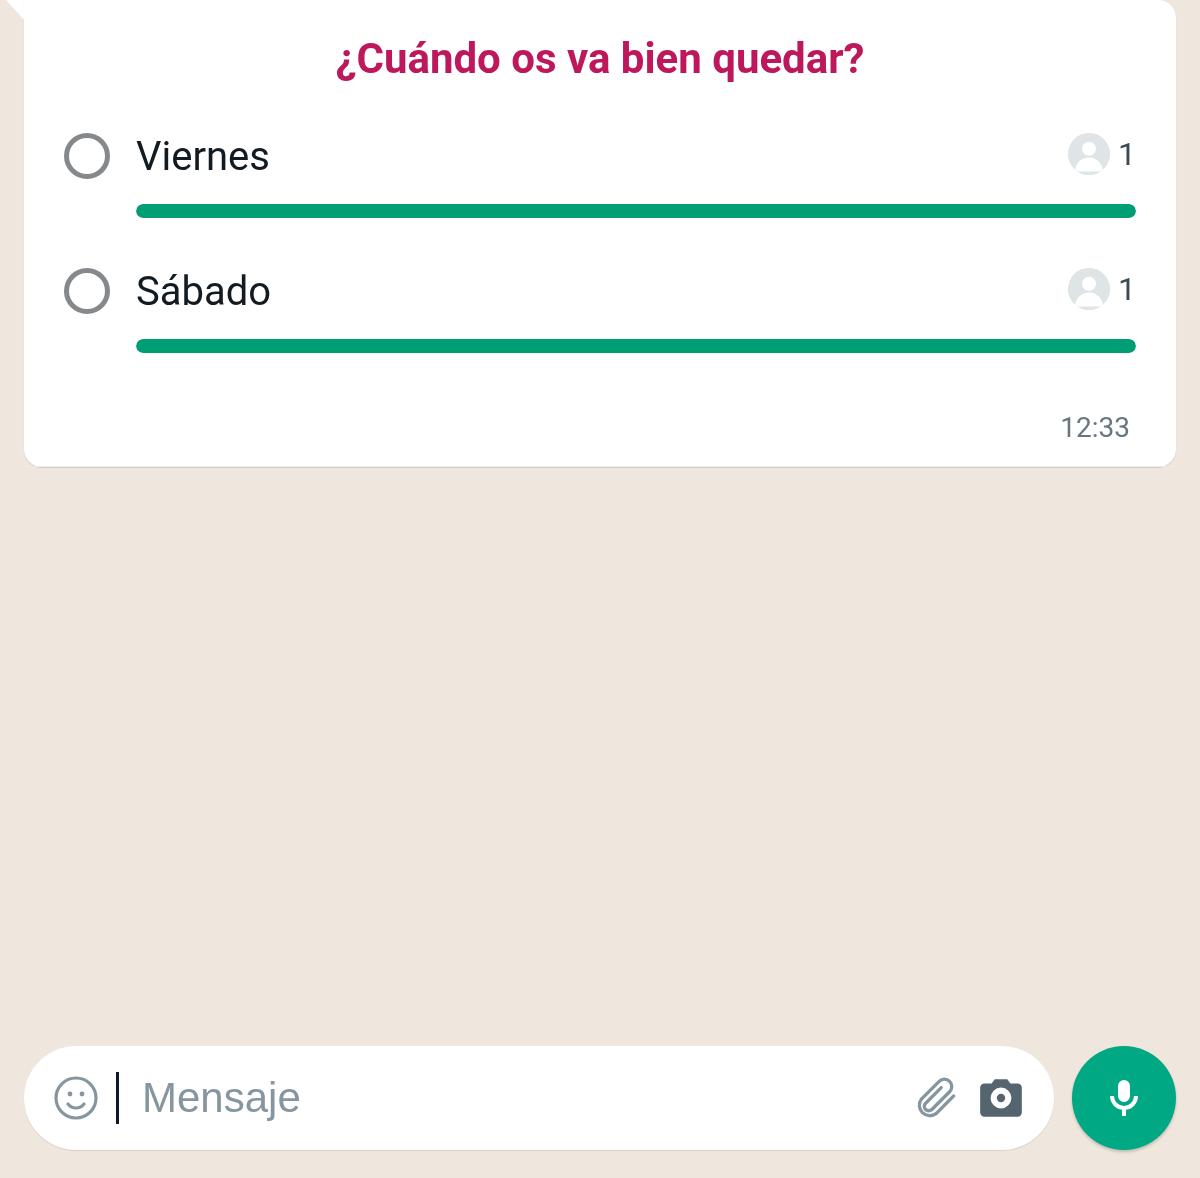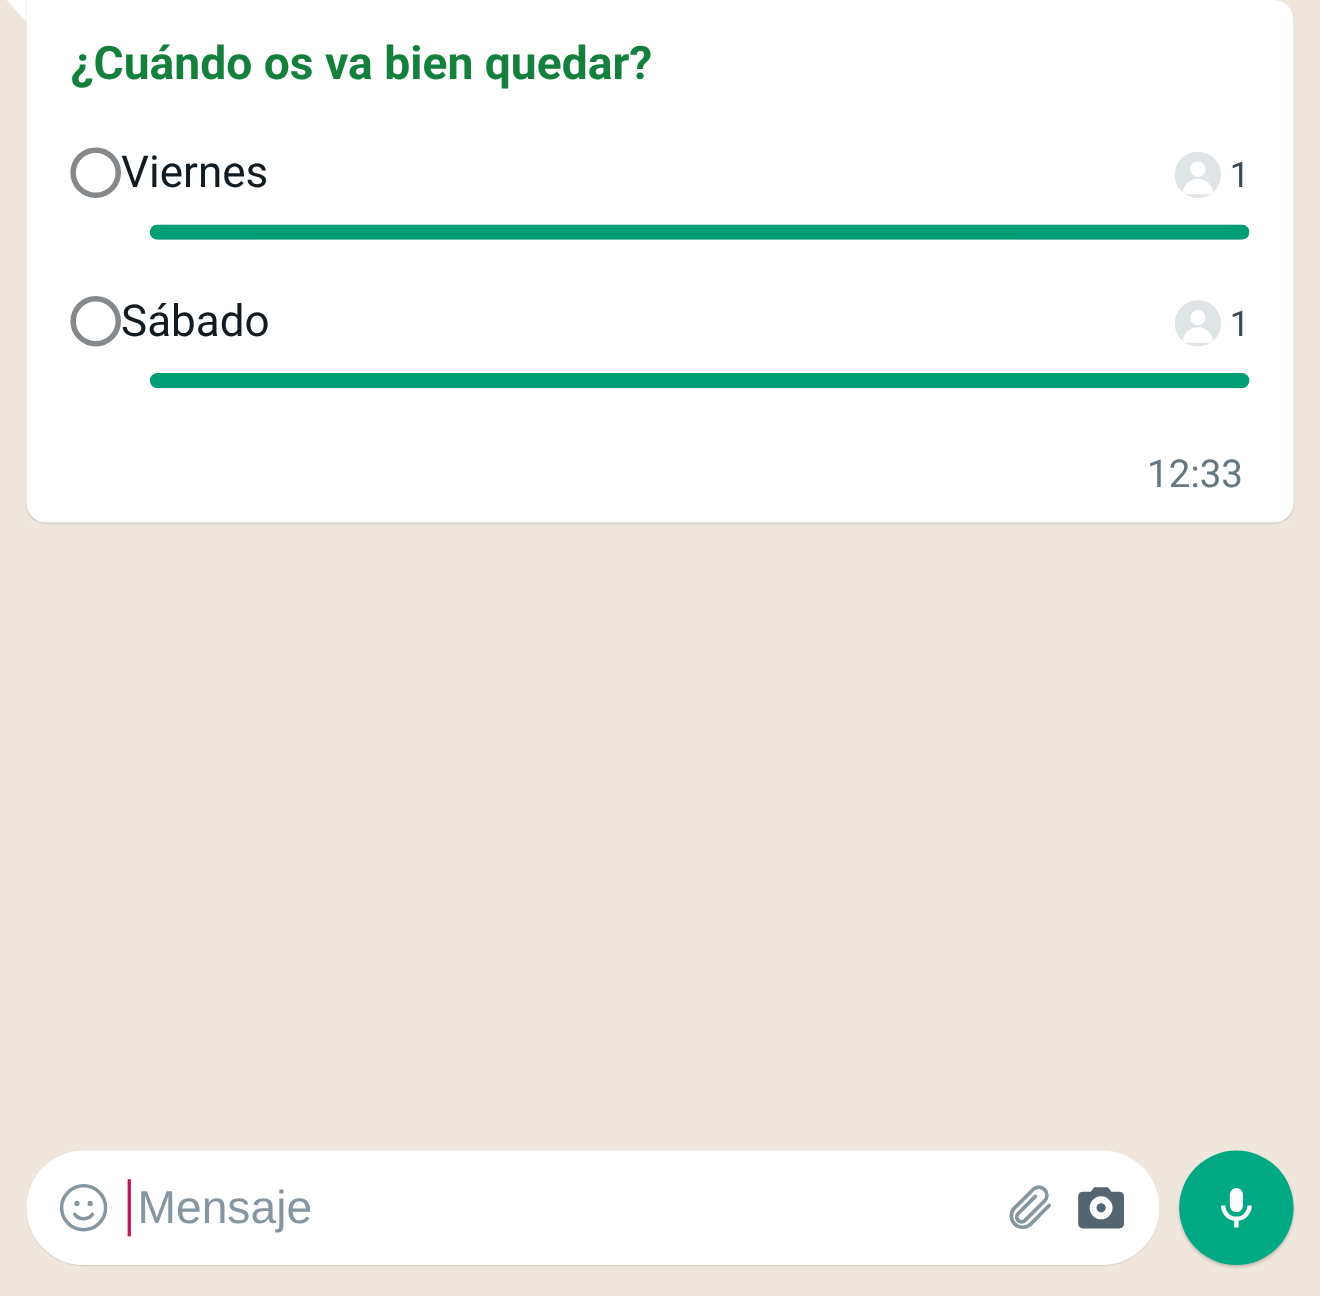--- a/index.html
+++ b/index.html
@@ -34,29 +34,31 @@
       position: absolute;
       left: 6px;
       top: 0;
       width: 0; height: 0;
       border-top: 22px solid #fff;
       border-left: 20px solid transparent;
     }
     .question {
       font-size: 42px;
       font-weight: 700;
-      color: #15803d;
+      color: #be185d;
       margin-bottom: 50px;
+      text-align: center;
     }
     .option {
       margin-bottom: 50px;
     }
     .option-row {
       display: flex;
-      align-items: flex-end;
+      align-items: flex-start;
+      gap: 26px;
     }
     .radio {
       width: 46px; height: 46px;
       border: 5px solid #86898c;
       border-radius: 50%;
       flex-shrink: 0;
     }
     .option-label {
       font-size: 40px;
       color: #111b21;
@@ -91,21 +93,21 @@
       border-radius: 10px;
       overflow: hidden;
     }
     .bar-fill {
       height: 100%;
       background: #009e74;
       border-radius: 10px;
     }
     .timestamp {
       text-align: right;
-      font-size: 35px;
+      font-size: 28px;
       color: #667781;
       padding: 8px 6px 22px 0;
     }
     .divider {
       border-top: 1px solid #e9edef;
       margin: 0 -40px;
     }
     .view-votes {
       text-align: center;
       padding: 38px 0 40px 0;
@@ -132,22 +134,22 @@
       gap: 16px;
     }
     .input-pill .icon { color: #8696a0; display:flex; align-items:center; }
     .msg-field {
       flex: 1;
       border: none;
       outline: none;
       font-size: 42px;
       color: #737373;
       background: transparent;
-      padding-left: 6px;
-      border-left: 3px solid #be185d;
+      padding-left: 23px;
+      border-left: 3px solid #0f172a;
       height: 52px;
     }
     .msg-field::placeholder { color: #8696a0; }
     .mic-btn {
       width: 104px; height: 104px;
       border-radius: 50%;
       background: #00a884;
       display: flex;
       align-items: center;
       justify-content: center;

